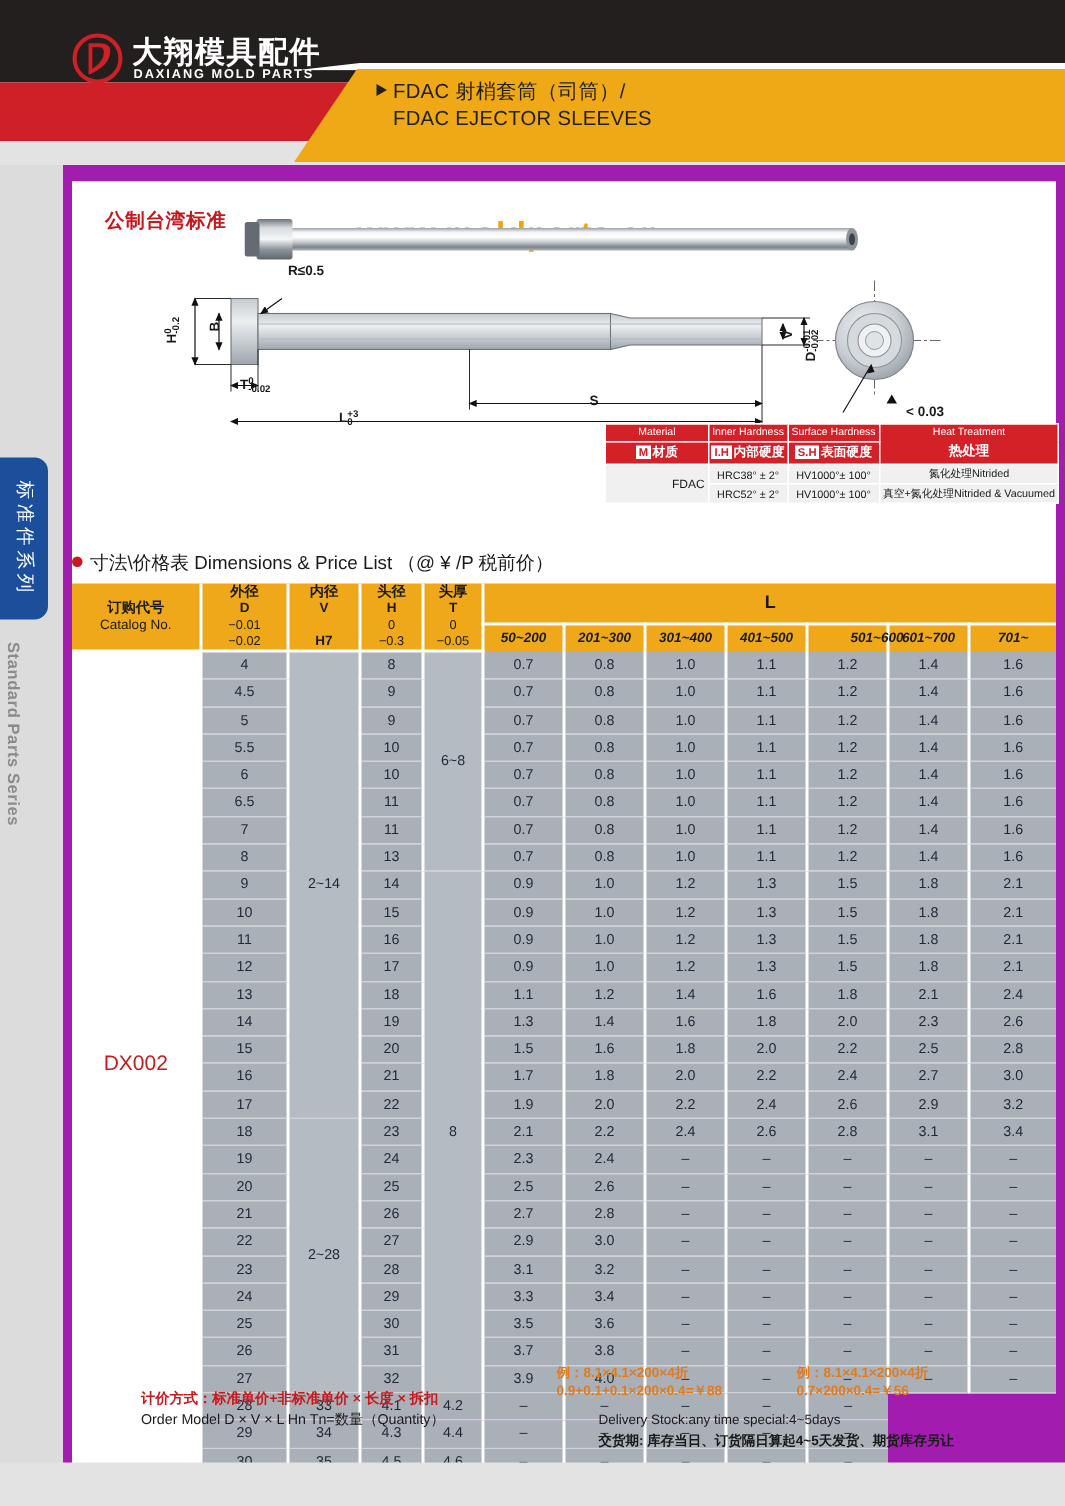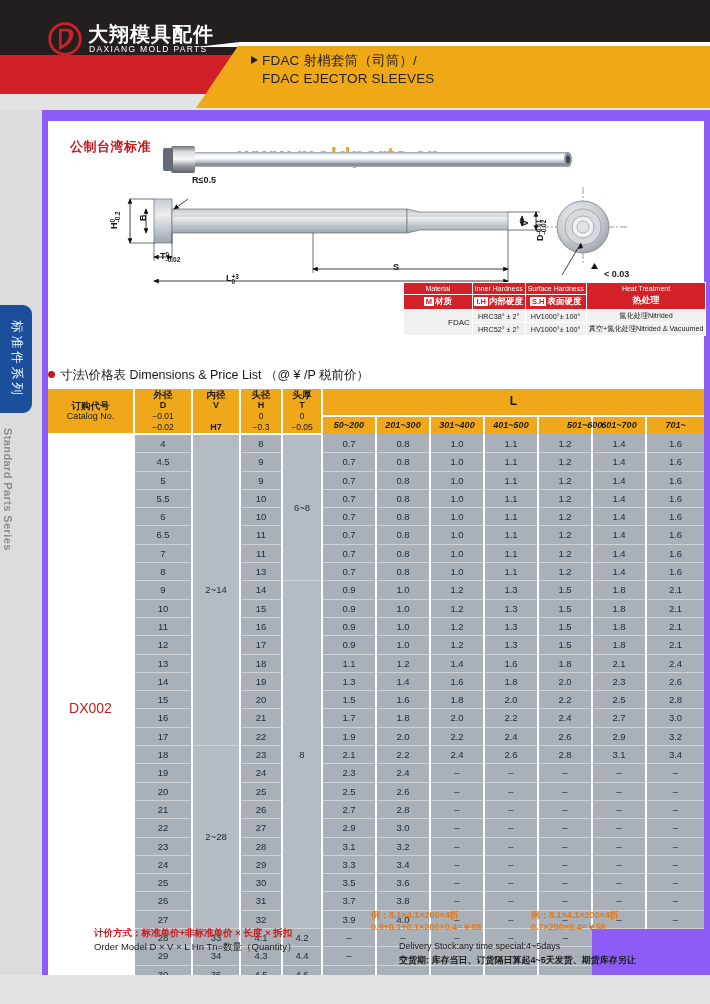--- a/index.html
+++ b/index.html
@@ -34,21 +34,21 @@
   .hdr-arrow {
     position:absolute; left:251px; top:56px;
     width:0;height:0;border-left:7px solid #231f1e;
     border-top:4.5px solid transparent;border-bottom:4.5px solid transparent;
   }
   
   .logo { position:absolute; left:48px; top:22px; width:170px; height:36px; }
   .logo-mark { position:absolute; left:0; top:0; width:34px; height:34px; }
   .logo-cn { position:absolute; left:40px; top:-1px; font-size:20px; font-weight:bold;
              color:#ffffff; letter-spacing:1px; white-space:nowrap; }
-  .logo-en { position:absolute; left:41px; top:22px; font-size:8.5px; font-weight:normal;
+  .logo-en { position:absolute; left:41px; top:22px; font-size:8.5px; font-weight:bold;
              color:#ffffff; letter-spacing:1.3px; white-space:nowrap; }
 
   
   .side-col { position:absolute; left:0; top:110px; width:42px; height:894px; background:#dcdcdc; }
   .side-tab {
     position:absolute; left:0; top:195px; width:32px; height:108px;
     background:#1b4f9c; border-radius:0 9px 9px 0;
   }
   .side-tab span{
     position:absolute; left:50%; top:50%;
@@ -56,21 +56,21 @@
     white-space:nowrap; color:#fff; font-size:12.5px; letter-spacing:3px;
   }
   .side-en {
     position:absolute; left:14px; top:318px;
     transform-origin:left top; transform:rotate(90deg);
     white-space:nowrap; color:#8b8b8b; font-size:11px; letter-spacing:.4px;
     font-weight:bold;
   }
 
   
-  .page { position:absolute; left:42px; top:110px; width:668px; height:894px; background:#8b5cf6; }
+  .page { position:absolute; left:42px; top:110px; width:668px; height:894px; background:#a21caf; }
   .inner { position:absolute; left:6px; top:11px; width:656px; height:800px; background:#fff; }
 
   
   .diagram { position:absolute; left:0; top:0; width:656px; height:240px; background:#fff; }
   .metric-std { position:absolute; left:22px; top:17px; font-size:13px; font-weight:bold; color:#c8191e; letter-spacing:.5px; }
   .watermark {
     position:absolute; left:190px; top:22px; font-size:22px; font-weight:bold;
     color:#f0a500; letter-spacing:.5px; white-space:nowrap;
   }
   .dim-label { position:absolute; font-size:9px; color:#1a1a1a; font-weight:bold; white-space:nowrap; }

